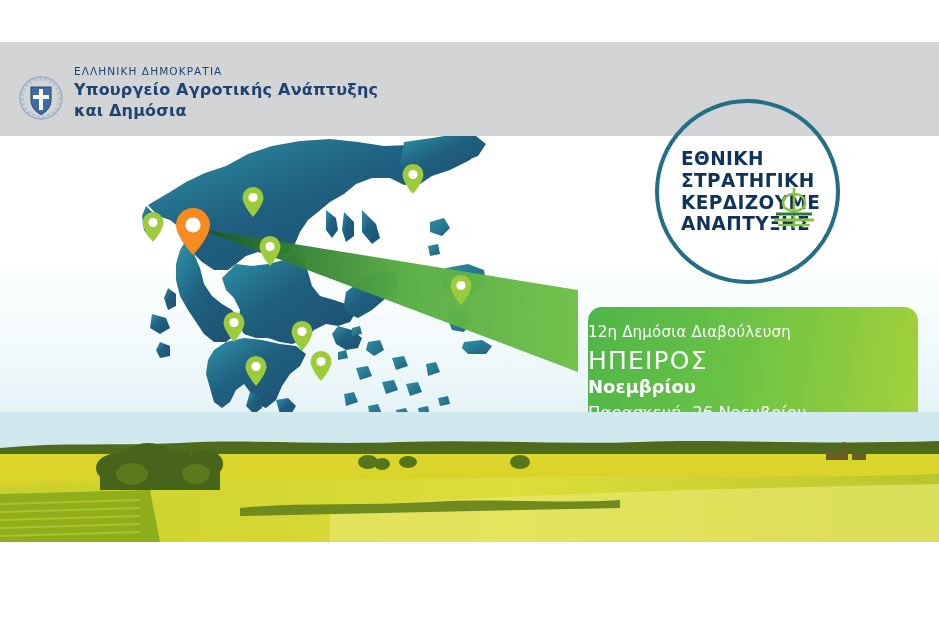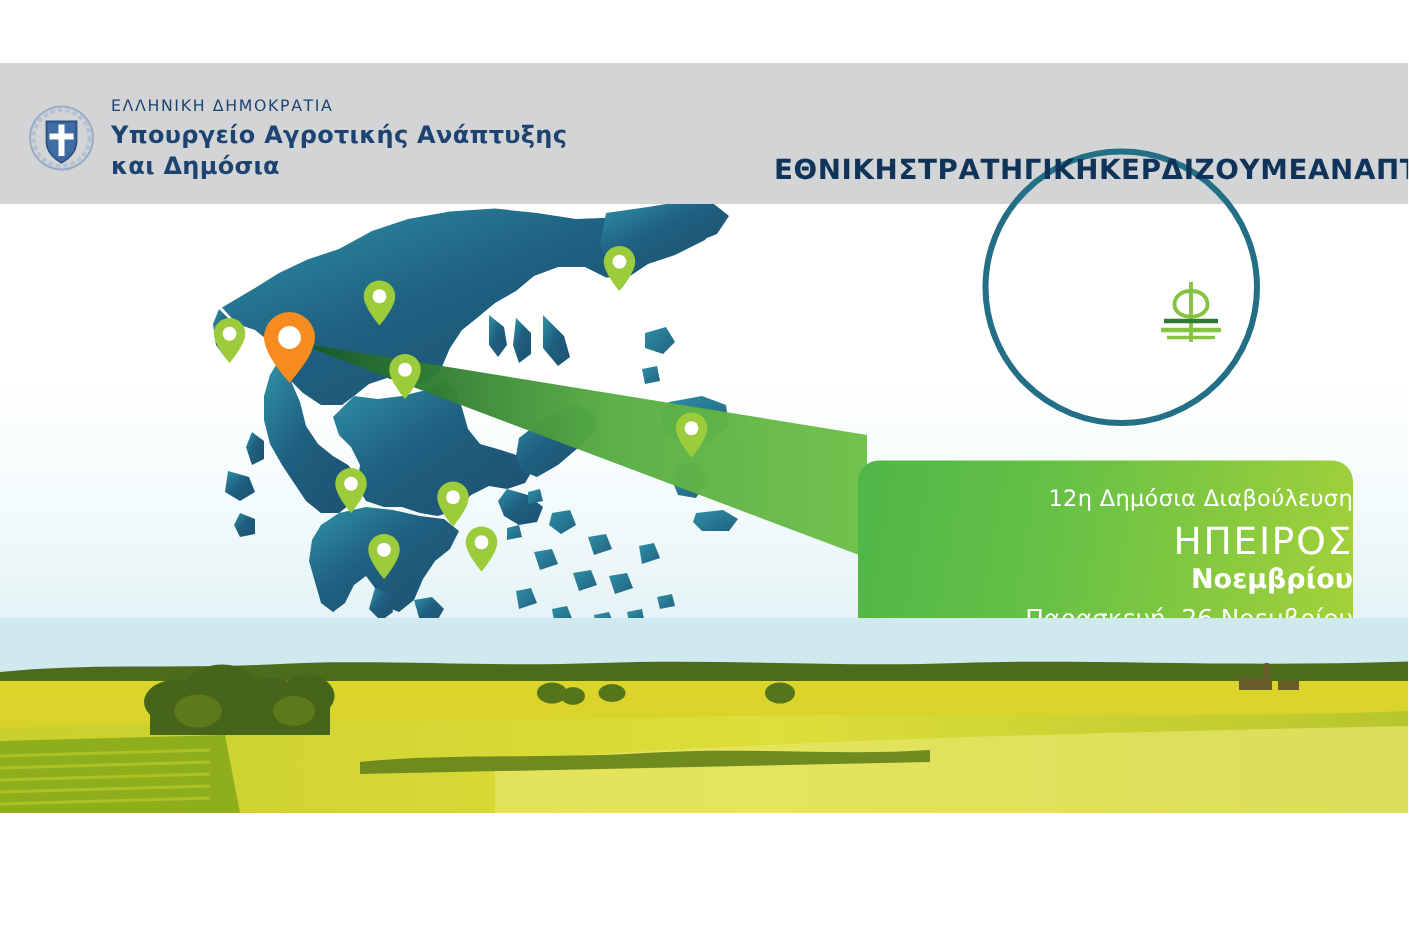--- a/index.html
+++ b/index.html
@@ -28,21 +28,21 @@
     left:0; top:0;
     width:939px; height:94px;
     background:#d2d4d6;
   }
 
   
   .logo-lockup{
     position:absolute;
     left:18px; top:20px;
     display:flex;
-    align-items:center;
+    align-items:flex-end;
     gap:10px;
   }
   .coat{
     width:46px;height:46px;flex:0 0 46px;
     position:relative;
   }
   .ministry-text{
     padding-top:3px;
     color:#19406e;
     line-height:1.32;
@@ -83,21 +83,21 @@
     width:185px; height:185px;
     border-radius:50%;
     border:4px solid #236f86;
     background:transparent;
     box-sizing:border-box;
   }
   .badge-inner{
     position:absolute;
     left:0; top:0; right:0; bottom:0;
     display:flex;
-    flex-direction:row;
+    flex-direction:column;
     justify-content:center;
     padding-left:22px;
     box-sizing:border-box;
   }
   .badge-l{
     color:#10335a;
     font-weight:bold;
     font-size:18.5px;
     letter-spacing:.4px;
     line-height:1.18;
@@ -113,26 +113,26 @@
   }
   .badge-sprout{
     position:absolute;
     right:14px; bottom:44px;
     width:56px; height:56px;
   }
 
   
   .event-card{
     position:absolute;
-    left:572px; top:265px;
+    left:588px; top:265px;
     width:330px; height:155px;
     border-radius:14px;
     background:linear-gradient(100deg,#4fb648 0%,#66c146 38%,#86c93f 70%,#a6d23a 100%);
     color:#ffffff;
-    text-align:right;
+    text-align:left;
     box-sizing:border-box;
     padding-top:16px;
   }
   .ev-sub{font-size:15px;font-weight:400;letter-spacing:.2px;}
   .ev-region{font-size:25px;font-weight:normal;letter-spacing:1.2px;margin-top:5px;}
   .ev-city{font-size:18px;font-weight:bold;margin-top:1px;}
   .ev-date{font-size:16.5px;font-weight:400;margin-top:6px;}
   .ev-time{font-size:15px;font-weight:bold;margin-top:1px;}
   .ev-place{font-size:11.5px;font-weight:bold;margin-top:5px;}
 

